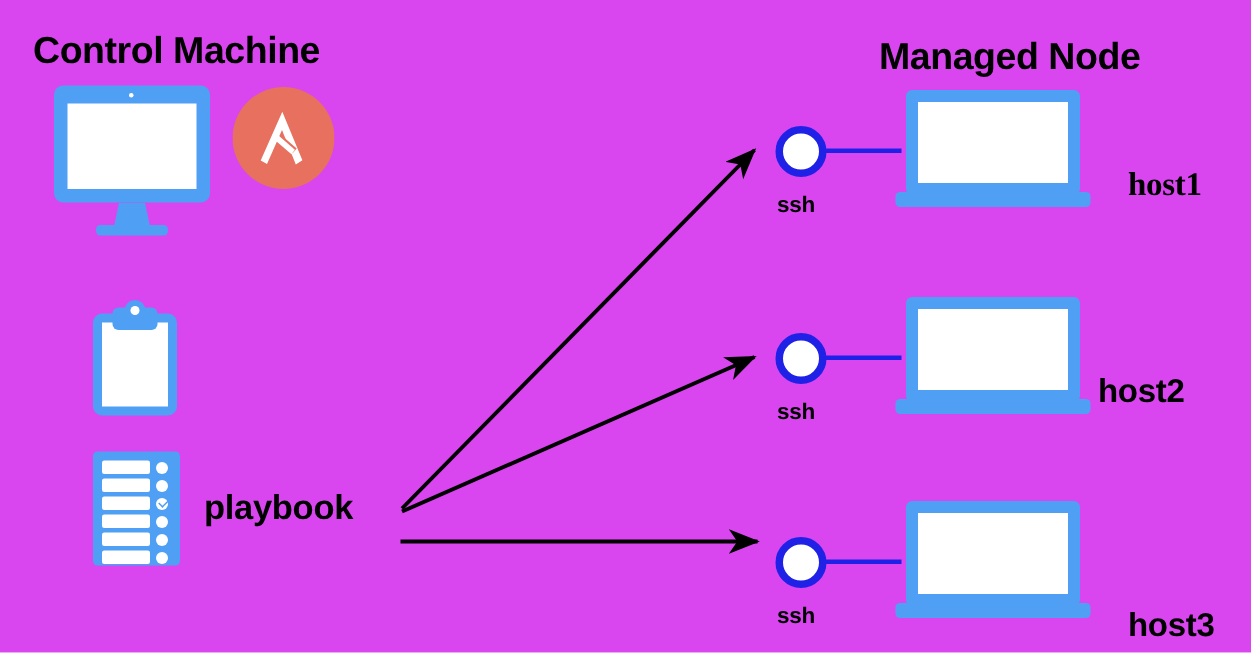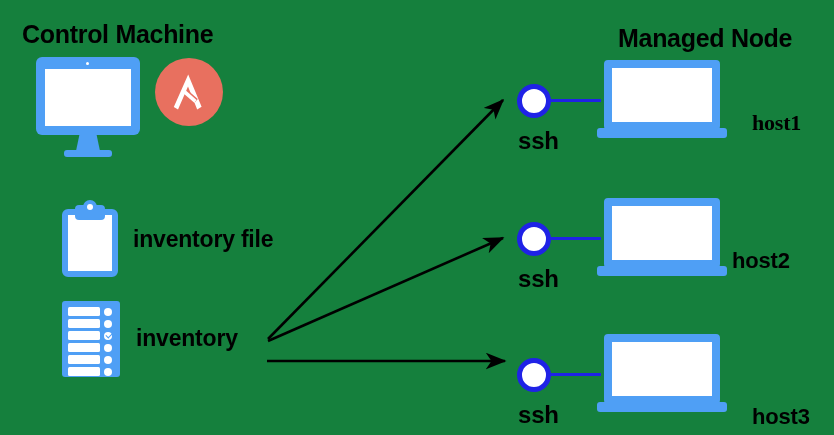--- a/index.html
+++ b/index.html
@@ -8,21 +8,21 @@
     padding: 0;
     background: #ffffff;
   }
   body {
     font-family: "Liberation Sans", sans-serif;
   }
   #canvas {
     position: relative;
     width: 834px;
     height: 435px;
-    background: #15803d;
+    background: #d946ef;
     overflow: hidden;
   }
   .lbl {
     position: absolute;
     font-family: "Liberation Sans", sans-serif;
     font-weight: bold;
     color: #000000;
     white-space: nowrap;
     line-height: 1;
   }
@@ -32,21 +32,21 @@
   }
   .item-label {
     font-size: 23px;
     letter-spacing: -0.2px;
   }
   .host-label {
     font-size: 22px;
     letter-spacing: -0.2px;
   }
   .ssh-label {
-    font-size: 24px;
+    font-size: 15px;
     letter-spacing: -0.2px;
   }
 
   
   .monitor {
     position: absolute;
   }
   .monitor .body {
     position: absolute;
     left: 0; top: 0;
@@ -225,21 +225,20 @@
       <path d="M30.3 32.0 L41.6 41.9 L39.3 44.8 L28.6 35.6 Z" fill="#ffffff"></path>
     </svg>
   </div>
 
   <div class="clipboard" style="left:62px; top:200px;">
     <div class="board"></div>
     <div class="clip-top"></div>
     <div class="clip"></div>
     <div class="clip-hole"></div>
   </div>
-  <div class="lbl item-label" style="left:133px; top:228px;">inventory file</div>
 
   <div class="playbook" style="left:62px; top:301px;">
     <div class="sheet"></div>
     <div class="row" style="top:6px;">
       <div class="bar"></div>
       <div class="dot"></div>
     </div>
     <div class="row" style="top:18px;">
       <div class="bar"></div>
       <div class="dot"></div>
@@ -255,34 +254,34 @@
     </div>
     <div class="row" style="top:54px;">
       <div class="bar"></div>
       <div class="dot"></div>
     </div>
     <div class="row" style="top:66px;">
       <div class="bar"></div>
       <div class="dot"></div>
     </div>
   </div>
-  <div class="lbl item-label" style="left:136px; top:327px;">inventory</div>
+  <div class="lbl item-label" style="left:136px; top:327px;">playbook</div>
 
   <svg id="arrows" viewBox="0 0 834 435">
     <defs>
       <marker id="ah" markerWidth="9" markerHeight="9" refX="7.4" refY="3.2" orient="auto" markerUnits="strokeWidth">
         <path d="M0,0 L8,3.2 L0,6.4 L2.2,3.2 Z" fill="#000000"></path>
       </marker>
     </defs>
     <line x1="268" y1="339" x2="503" y2="100" stroke="#000000" stroke-width="2.6" marker-end="url(#ah)"></line>
     <line x1="268" y1="341" x2="503" y2="238" stroke="#000000" stroke-width="2.6" marker-end="url(#ah)"></line>
     <line x1="267" y1="361" x2="505" y2="361" stroke="#000000" stroke-width="2.6" marker-end="url(#ah)"></line>
   </svg>
 
-  <div class="lbl heading" style="left:586px; top:26px;margin-left:32px;">Managed Node</div>
+  <div class="lbl heading" style="left:586px; top:26px;">Managed Node</div>
 
   <div class="ssh-circle" style="left:517px; top:84px;"></div>
   <div class="ssh-line" style="left:549px; top:99px; width:52px;"></div>
   <div class="lbl ssh-label" style="left:518px; top:129px;">ssh</div>
   <div class="laptop" style="left:597px; top:60px;">
     <div class="lid"></div>
     <div class="base"></div>
   </div>
   <div class="lbl host-label" style="left:752px; top:112px;font-family:Liberation Serif, serif;">host1</div>
 

